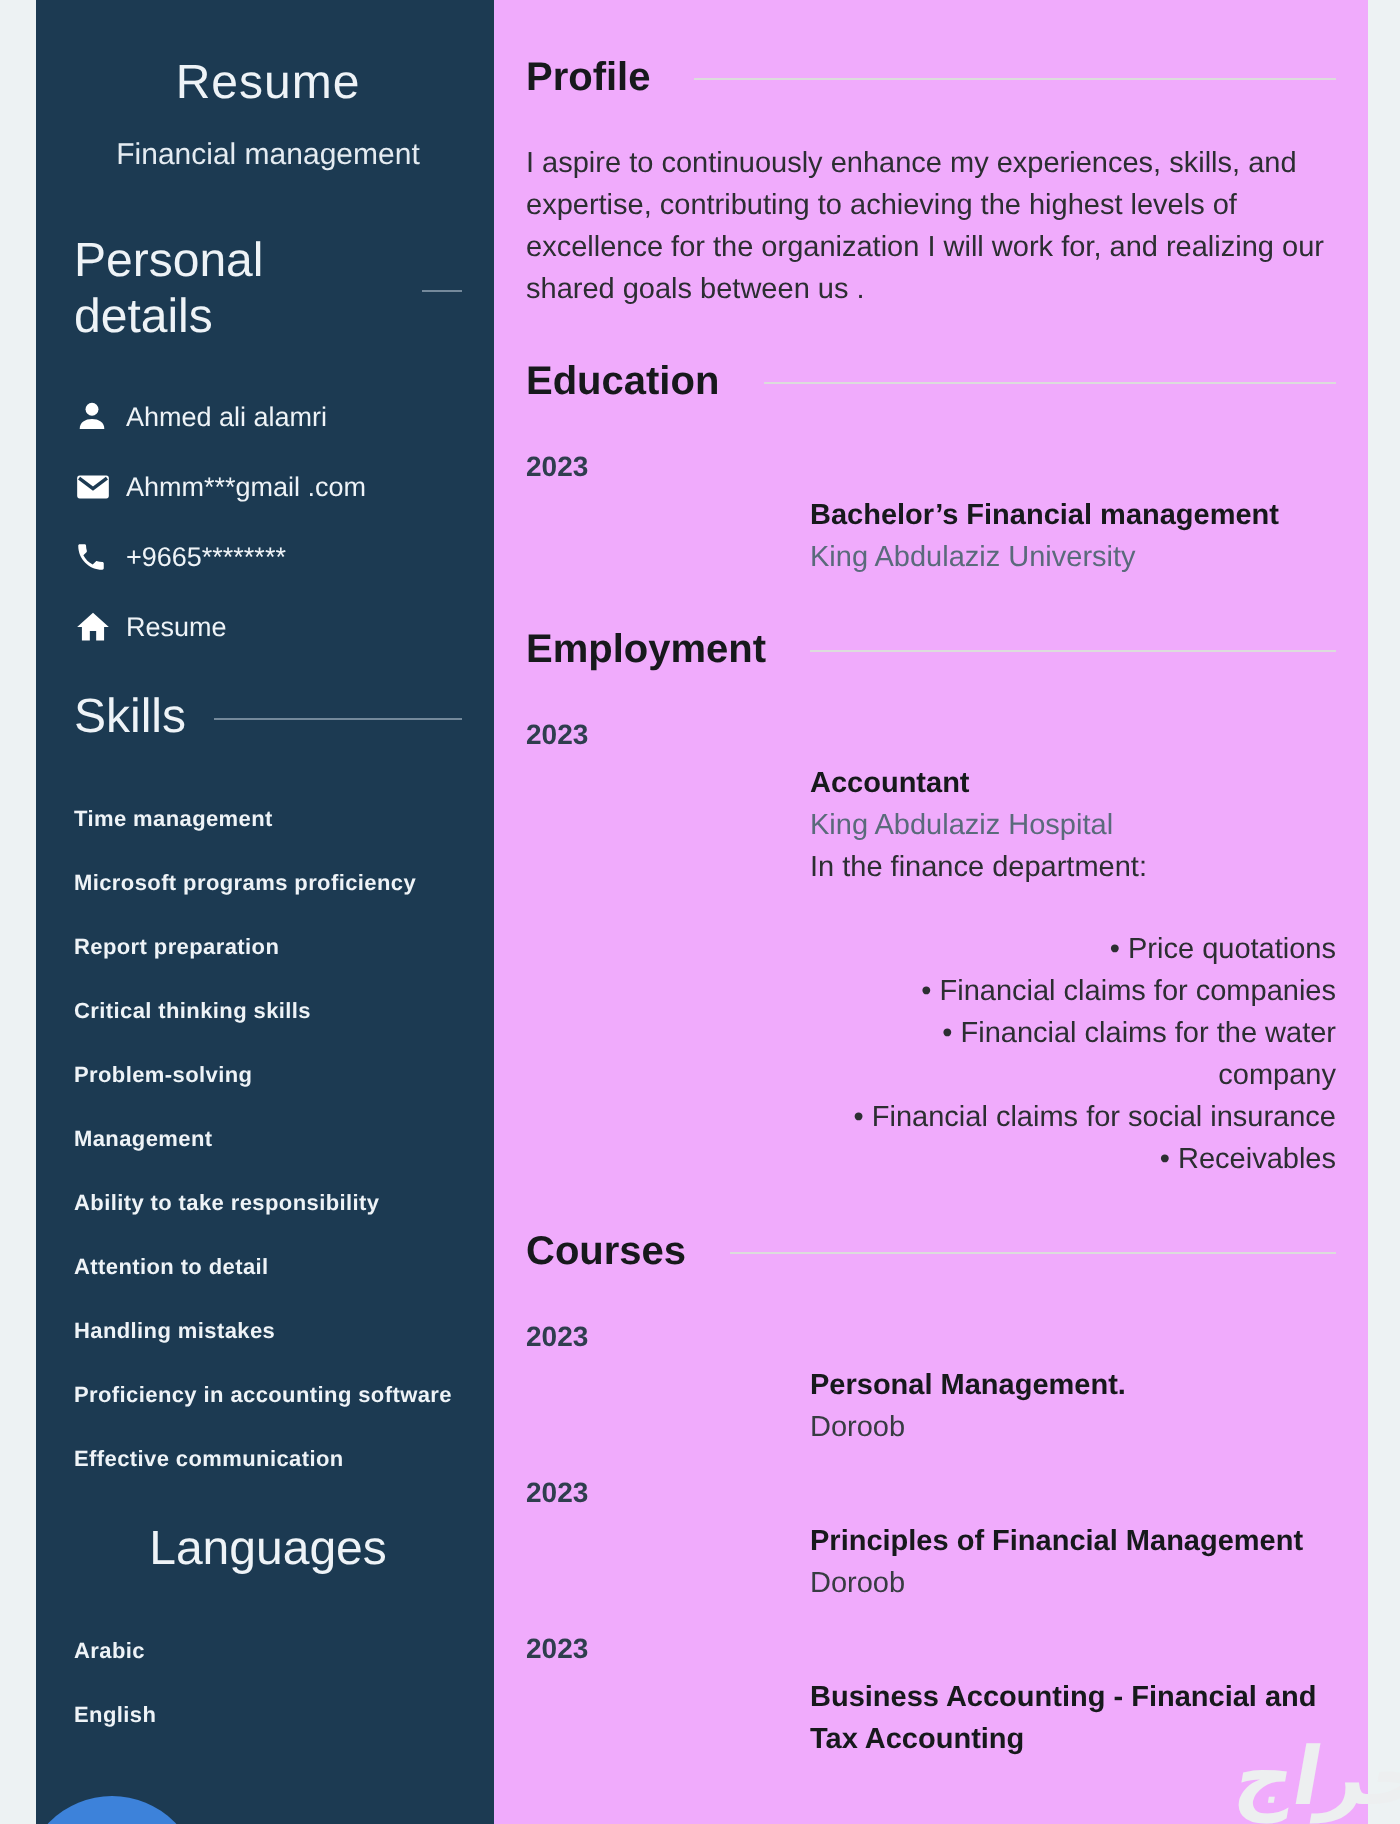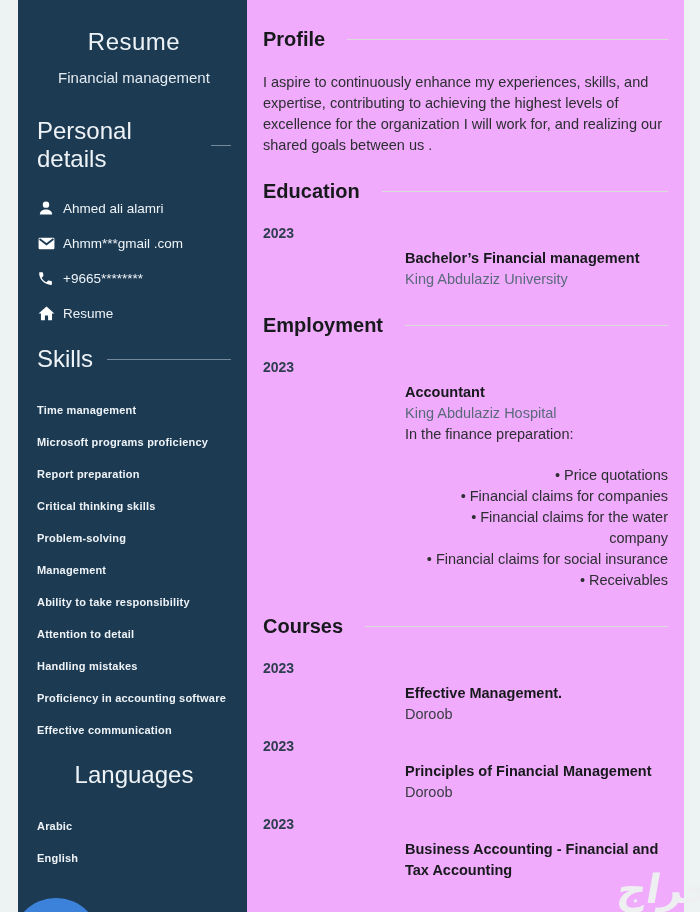--- a/index.html
+++ b/index.html
@@ -196,39 +196,39 @@
 
     <div class="m-h emp">
       <span>Employment</span>
       <span class="rule"></span>
     </div>
     <div class="entry">
       <div class="entry-year">2023</div>
       <div class="entry-body">
         <div class="entry-title">Accountant</div>
         <div class="entry-sub">King Abdulaziz Hospital</div>
-        <div class="entry-note">In the finance preparation:</div>
+        <div class="entry-note">In the finance department:</div>
         <div class="bullets">
           <div class="bullet">Price quotations</div>
           <div class="bullet">Financial claims for companies</div>
           <div class="bullet">Financial claims for the water company</div>
           <div class="bullet">Financial claims for social insurance</div>
           <div class="bullet">Receivables</div>
         </div>
       </div>
     </div>
 
     <div class="m-h crs">
       <span>Courses</span>
       <span class="rule"></span>
     </div>
     <div class="entry">
       <div class="entry-year">2023</div>
       <div class="entry-body">
-        <div class="entry-title">Effective Management.</div>
+        <div class="entry-title">Personal Management.</div>
         <div class="entry-sub dark">Doroob</div>
       </div>
     </div>
     <div class="entry tight">
       <div class="entry-year">2023</div>
       <div class="entry-body">
         <div class="entry-title">Principles of Financial Management</div>
         <div class="entry-sub dark">Doroob</div>
       </div>
     </div>

